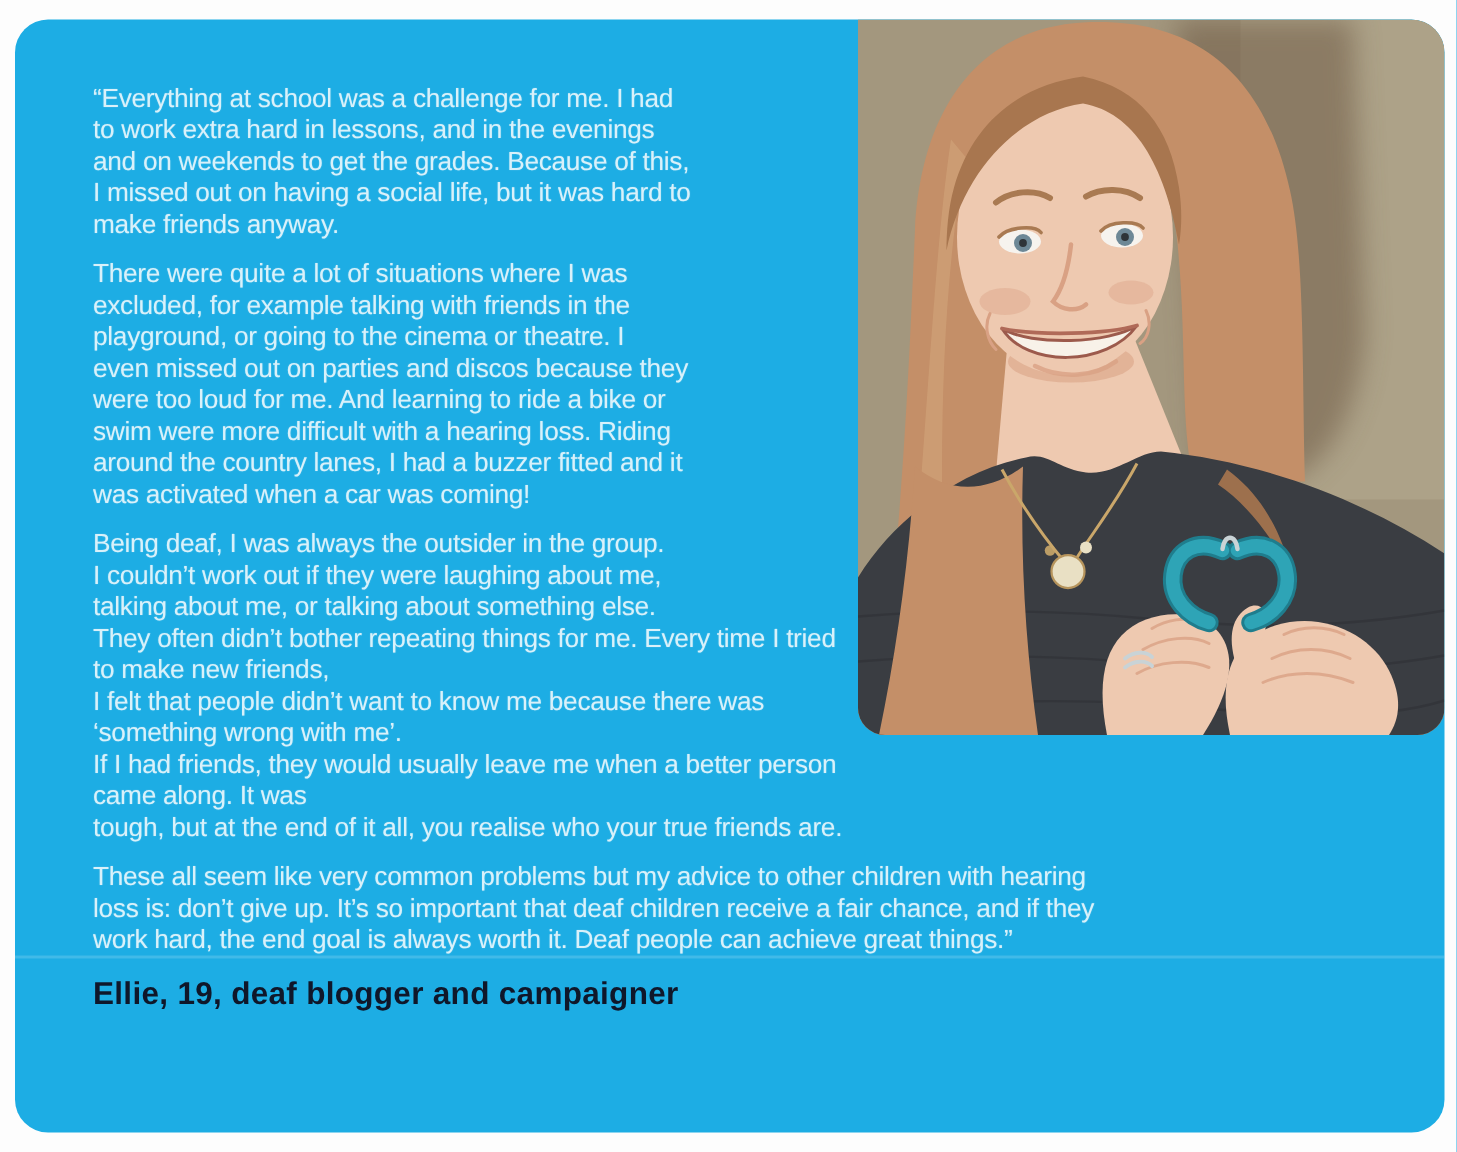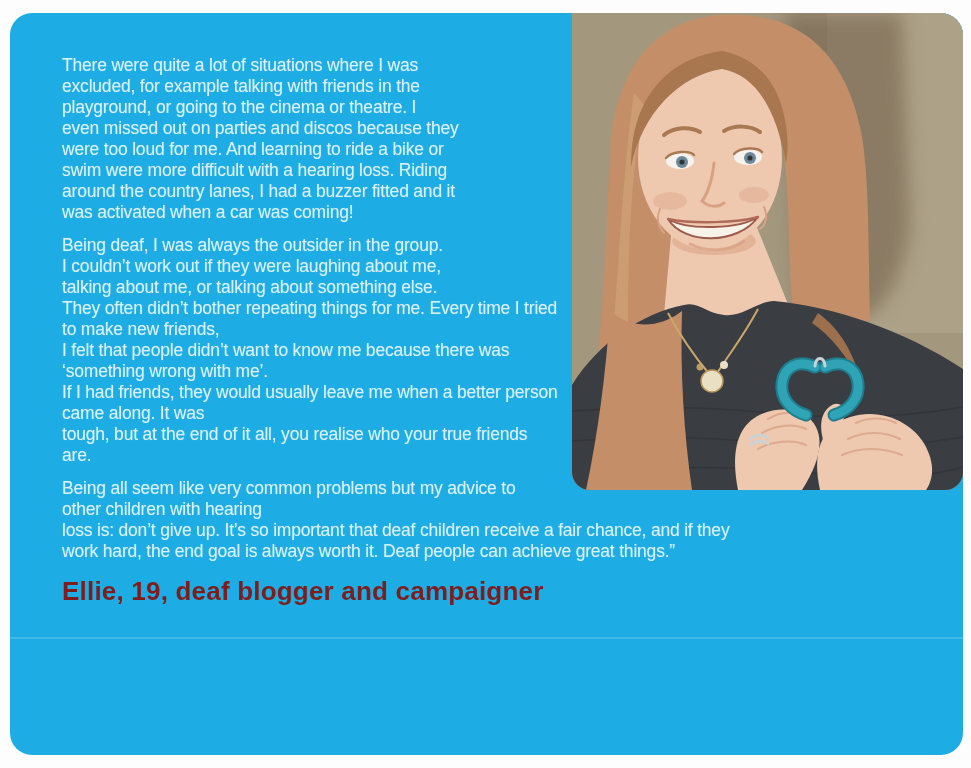--- a/index.html
+++ b/index.html
@@ -26,22 +26,22 @@
   .photo svg{display:block;width:100%;height:100%}
   p.quote{
     white-space:pre-line;
     margin:0 0 12px 0;
     font-size:17.5px;line-height:21px;letter-spacing:-0.2px;
     color:#d9f1fa;
     text-shadow:0 0 1px rgba(240,250,255,.35);
   }
   h2.attribution{
     margin:14px 0 0 0;
-    font-size:26px;font-weight:bold;letter-spacing:.2px;
-    color:#7f1d1d;
+    font-size:21px;font-weight:bold;letter-spacing:.2px;
+    color:#0f172a;
   }
   .fold-line{
     position:absolute;left:0;top:624px;width:953px;height:2px;
     background:rgba(255,255,255,.16);
   }
 </style>
 </head>
 <body>
 
 <div class="page">
@@ -121,36 +121,41 @@
         <g>
           <path d="M243 354 C226 346 212 354 210 370 C208 386 220 398 234 402" fill="none" stroke-width="13" stroke-linecap="round" stroke="#1f7d8d"></path>
           <path d="M253 354 C270 346 284 354 286 370 C288 386 276 398 262 402" fill="none" stroke-width="13" stroke-linecap="round" stroke="#1f7d8d"></path>
           <path d="M243 354 C226 346 212 354 210 370 C208 386 220 398 234 402" fill="none" stroke-width="9" stroke-linecap="round" stroke="#2ea4b6"></path>
           <path d="M253 354 C270 346 284 354 286 370 C288 386 276 398 262 402" fill="none" stroke-width="9" stroke-linecap="round" stroke="#2ea4b6"></path>
           <path d="M243 353 C244 343 252 343 253 353" fill="none" stroke-width="3" stroke-linecap="round" stroke="#c9d3d6"></path>
         </g>
       </svg>
     </figure>
 
+    <p class="quote">“Everything at school was a challenge for me. I had
+to work extra hard in lessons, and in the evenings
+and on weekends to get the grades. Because of this,
+I missed out on having a social life, but it was hard to
+make friends anyway.</p>
     <p class="quote">There were quite a lot of situations where I was
 excluded, for example talking with friends in the
 playground, or going to the cinema or theatre. I
 even missed out on parties and discos because they
 were too loud for me. And learning to ride a bike or
 swim were more difficult with a hearing loss. Riding
 around the country lanes, I had a buzzer fitted and it
 was activated when a car was coming!</p>
     <p class="quote">Being deaf, I was always the outsider in the group.
 I couldn’t work out if they were laughing about me,
 talking about me, or talking about something else.
 They often didn’t bother repeating things for me. Every time I tried to make new friends,
 I felt that people didn’t want to know me because there was ‘something wrong with me’.
 If I had friends, they would usually leave me when a better person came along. It was
 tough, but at the end of it all, you realise who your true friends are.</p>
-    <p class="quote">Being all seem like very common problems but my advice to other children with hearing
+    <p class="quote">These all seem like very common problems but my advice to other children with hearing
 loss is: don’t give up. It’s so important that deaf children receive a fair chance, and if they
 work hard, the end goal is always worth it. Deaf people can achieve great things.”</p>
 
     <h2 class="attribution">Ellie, 19, deaf blogger and campaigner</h2>
 
     <div class="fold-line"></div>
   </div>
 </div>
 
 </body></html>

